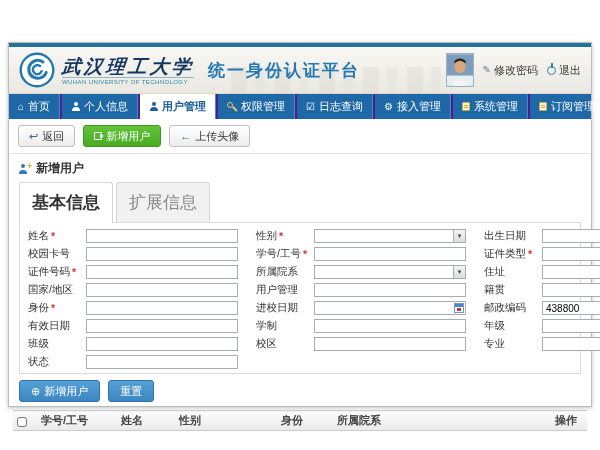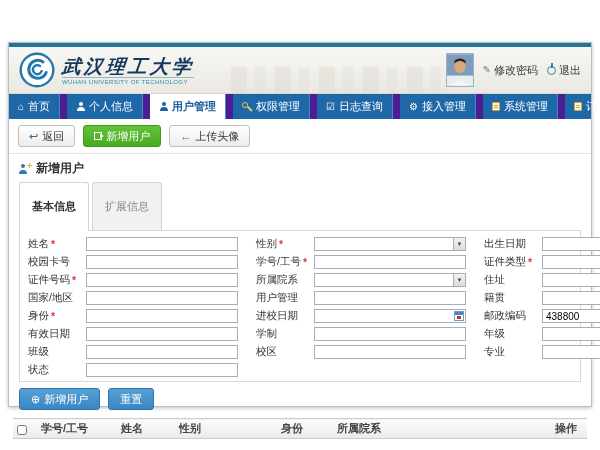--- a/index.html
+++ b/index.html
@@ -36,21 +36,21 @@
   .avatar { width:28px; height:34px; border:1px solid #9fb2c4; display:block; }
   .hlink { font-size:11px; color:#3a3a3a; display:flex; align-items:center; gap:3px; cursor:pointer; white-space:nowrap; }
   .pencil { font-size:10px; color:#6a7f93; }
   .ic-power { width:9px; height:9px; border:1.5px solid #2e86a5; border-radius:50%; position:relative; display:inline-block; }
   .ic-power::after { content:''; position:absolute; top:-4px; left:50%; width:2px; height:5px; background:#2e86a5; transform:translateX(-50%); }
 
   
   .nav { display:flex; background:#1e68a8; height:25px; font-size:11px; color:#fff; }
   .nav-item {
     display:flex; align-items:center; gap:4px; padding:0 9px; cursor:pointer;
-    border-right:1px solid #4c88bd; border-left:7px solid #4c1d95; white-space:nowrap;
+    border-right:1px solid #4c88bd; border-left:2px solid #4c1d95; white-space:nowrap;
   }
   .nav-item:first-child { border-left:none; }
   .nav-item.active { background:#fff; color:#1c5f9b; font-weight:bold; }
   .glyph { font-size:10px; line-height:1; }
   .ic-user { position:relative; width:9px; height:9px; display:inline-block; }
   .ic-user i { position:absolute; }
   .ic-user .h { top:0; left:2.5px; width:4px; height:4px; border-radius:50%; background:currentColor; }
   .ic-user .b { bottom:0; left:.5px; width:8px; height:4px; border-radius:4px 4px 0 0; background:currentColor; }
   .ic-key { position:relative; width:10px; height:10px; display:inline-block; color:#f0c36d; }
   .ic-key::before { content:''; position:absolute; top:0; left:0; width:4px; height:4px; border:1.5px solid currentColor; border-radius:50%; }
@@ -68,21 +68,21 @@
   .ic-export::after { content:''; position:absolute; right:-3px; top:.5px; border-left:4px solid #fff; border-top:2.5px solid transparent; border-bottom:2.5px solid transparent; }
   .divider { border-top:1px solid #e3e3e3; }
 
   .section-head { display:flex; align-items:center; gap:5px; padding:6px 10px 5px; font-size:12px; font-weight:bold; color:#333; }
   .ic-useradd { position:relative; width:12px; height:10px; display:inline-block; color:#2f7bb5; }
   .ic-useradd .h { position:absolute; top:0; left:2px; width:4px; height:4px; border-radius:50%; background:currentColor; }
   .ic-useradd .b { position:absolute; bottom:0; left:0; width:8px; height:4px; border-radius:4px 4px 0 0; background:currentColor; }
   .ic-useradd .p { position:absolute; right:-1px; top:-3px; color:#f5a623; font-size:9px; font-weight:bold; }
 
   .tabs { display:flex; gap:3px; margin:0 10px; position:relative; z-index:2; }
-  .tab { font-size:11px; padding:16px 12px; border:1px solid #d5d5d5; border-bottom:none; background:#f1f1f1; color:#888; border-radius:3px 3px 0 0; cursor:pointer; }
+  .tab { font-size:17px; padding:8px 12px; border:1px solid #d5d5d5; border-bottom:none; background:#f1f1f1; color:#888; border-radius:3px 3px 0 0; cursor:pointer; }
   .tab.active { background:#fff; color:#333; font-weight:bold; margin-bottom:-1px; padding-bottom:5px; }
 
   .panel { margin:0 10px; border:1px solid #d9d9d9; background:#fff; padding:4px 8px; height:152px; }
   .form-grid { display:grid; grid-template-columns:1fr 1.02fr 1fr; column-gap:18px; }
   .cell { display:flex; align-items:center; height:18px; }
   .lbl { font-size:10.5px; color:#333; width:58px; flex-shrink:0; display:flex; gap:2px; align-items:center; }
   .req { color:#e03131; font-weight:bold; }
   .txt { flex:1; height:14px; border:1px solid #a9acb2; font-size:10px; padding:0 3px; min-width:0; background:#fff; font-family:"Liberation Sans",sans-serif; }
   .selwrap { flex:1; position:relative; height:14px; border:1px solid #a9acb2; background:#fff; cursor:pointer; }
   .selarrow { position:absolute; right:0; top:0; bottom:0; width:12px; background:linear-gradient(#f4f4f4,#dcdcdc); border-left:1px solid #a9acb2; font-size:7px; color:#444; display:flex; align-items:center; justify-content:center; }
@@ -110,20 +110,21 @@
     <div class="skyline"></div>
     <svg class="logo" viewBox="0 0 36 36">
       <circle cx="18" cy="18" r="16.3" fill="#fff" stroke="#2478ae" stroke-width="2.4"></circle>
       <path d="M24 10 a9 9 0 1 0 3.2 10.5" fill="none" stroke="#2478ae" stroke-width="3" stroke-linecap="round"></path>
       <path d="M21 14 a4.5 4.5 0 1 0 1.6 5.2" fill="none" stroke="#2478ae" stroke-width="2.4" stroke-linecap="round"></path>
     </svg>
     <div class="uni-block">
       <div class="uni-cn">武汉理工大学</div>
       <div class="uni-en">WUHAN UNIVERSITY OF TECHNOLOGY</div>
     </div>
+    <div class="platform">统一身份认证平台</div>
     <div class="header-right">
       <svg class="avatar" viewBox="0 0 28 34">
         <rect width="28" height="34" fill="#7d9cbe"></rect>
         <rect y="23" width="28" height="11" fill="#e9eef2"></rect>
         <path d="M5 34 q9 -12 18 0 z" fill="#f4f6f8"></path>
         <ellipse cx="14" cy="13" rx="6" ry="7.5" fill="#d9a77c"></ellipse>
         <path d="M8 10 q6 -6 12 0 l0 -3 q-6 -5 -12 0 z" fill="#2a2320"></path>
       </svg>
       <span class="hlink">
         <span class="pencil glyph">✎</span>

